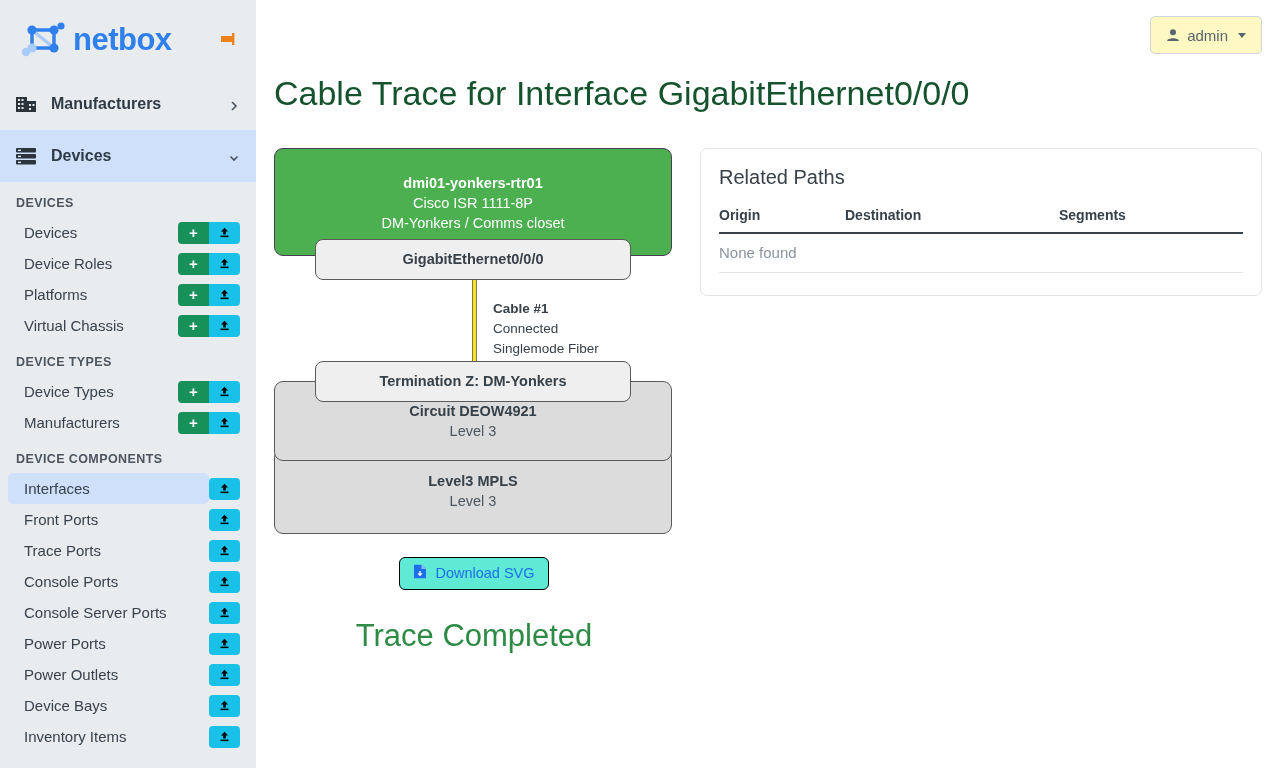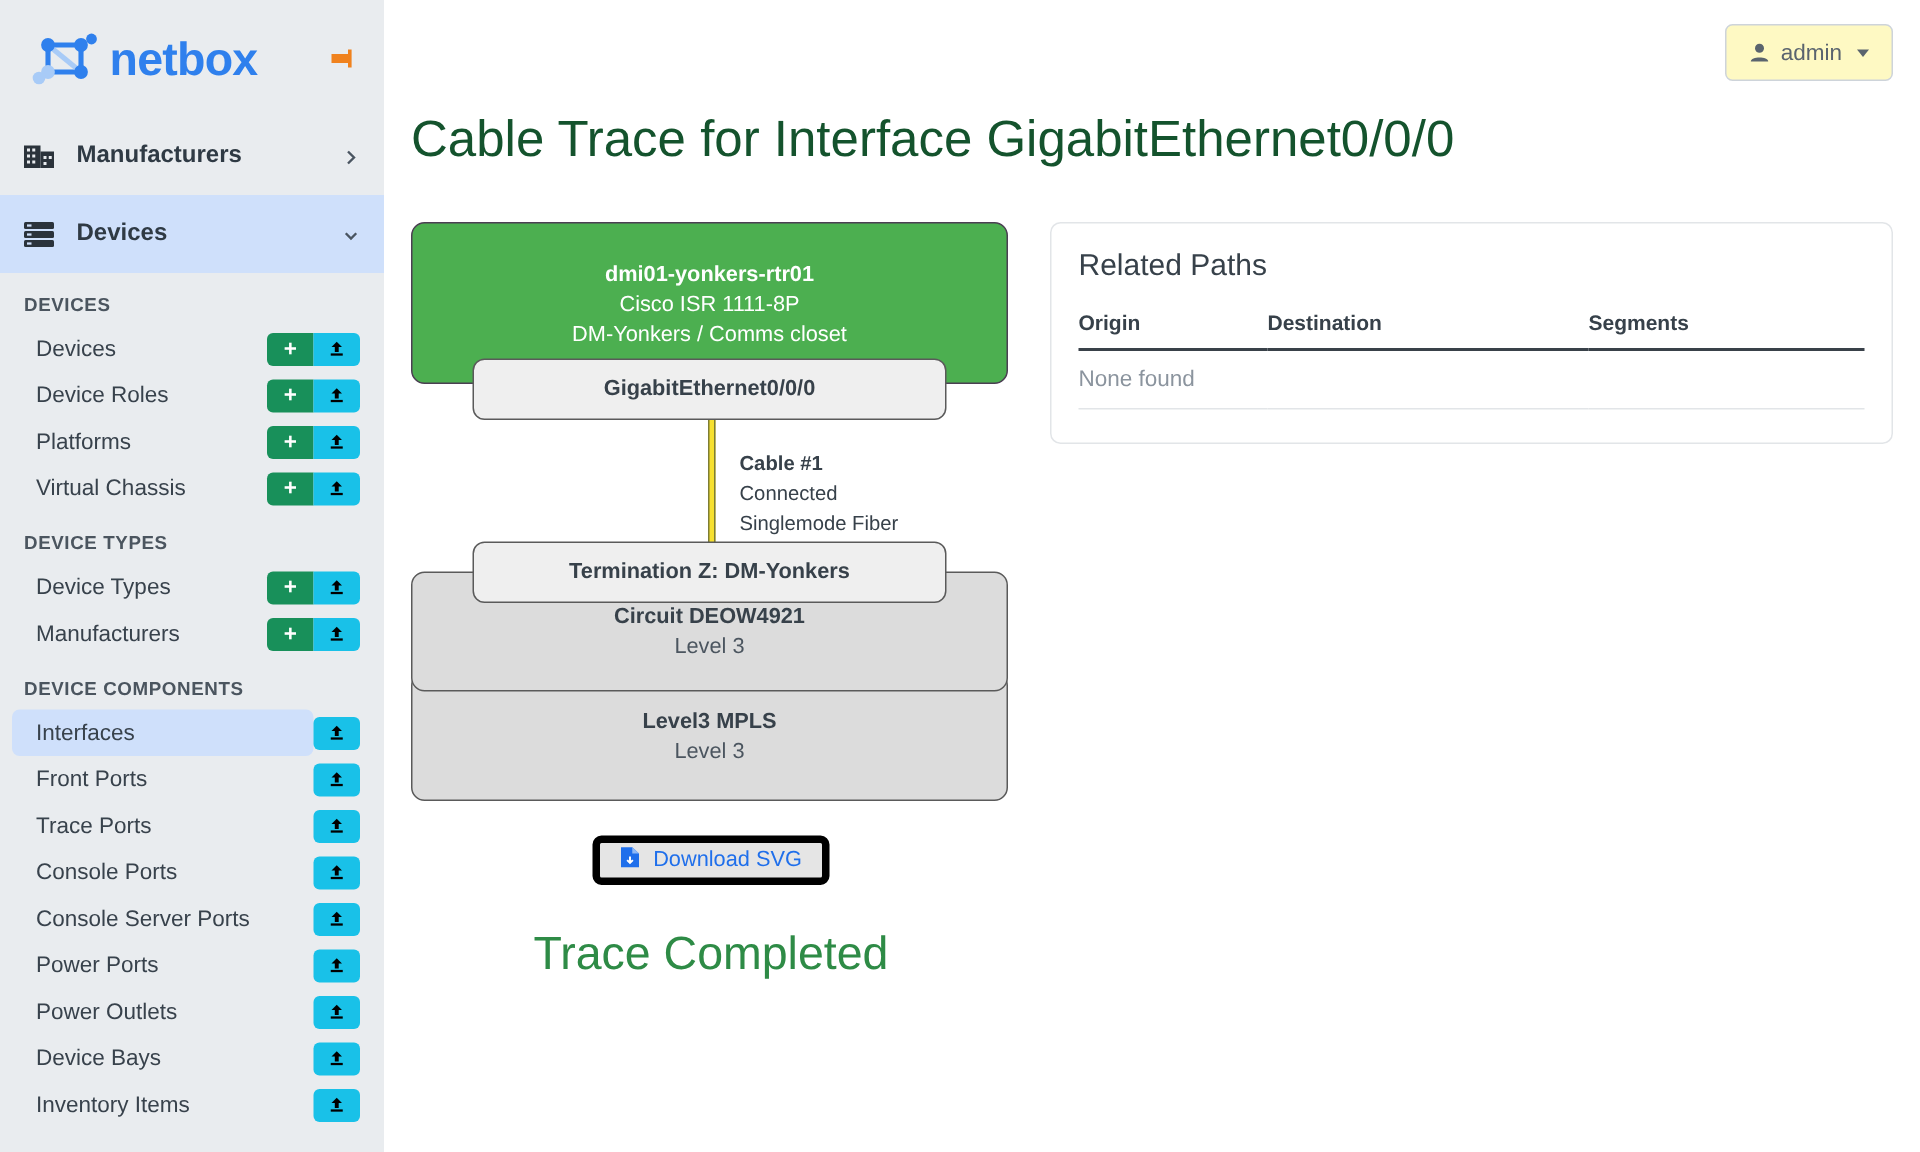--- a/index.html
+++ b/index.html
@@ -239,22 +239,22 @@
     display: flex; flex-direction: column;
     align-items: center; justify-content: center;
   }
   .node-provider .p-title { font-weight: bold; font-size: 14.5px; line-height: 20px; color: #37414a; }
   .node-provider .p-sub { font-size: 14.5px; line-height: 20px; color: #4b555f; }
 
   .dl-wrap { display: flex; justify-content: center; margin-top: 23px; }
   .dl-btn {
     display: inline-flex; align-items: center; gap: 8px;
     height: 33px; padding: 0 13px;
-    border: 5px solid #000000; border-radius: 6px;
-    background: #e5e5e5; color: #1f6feb;
+    border: 1px solid #000000; border-radius: 6px;
+    background: #5eead4; color: #1f6feb;
     font-size: 14.5px; cursor: pointer;
     font-family: "Liberation Sans", sans-serif;
   }
   .dl-btn svg { width: 14px; height: 15px; }
 
   .trace-status {
     text-align: center;
     font-size: 31px; color: #2e8b46;
     margin-top: 28px; font-weight: normal;
   }

